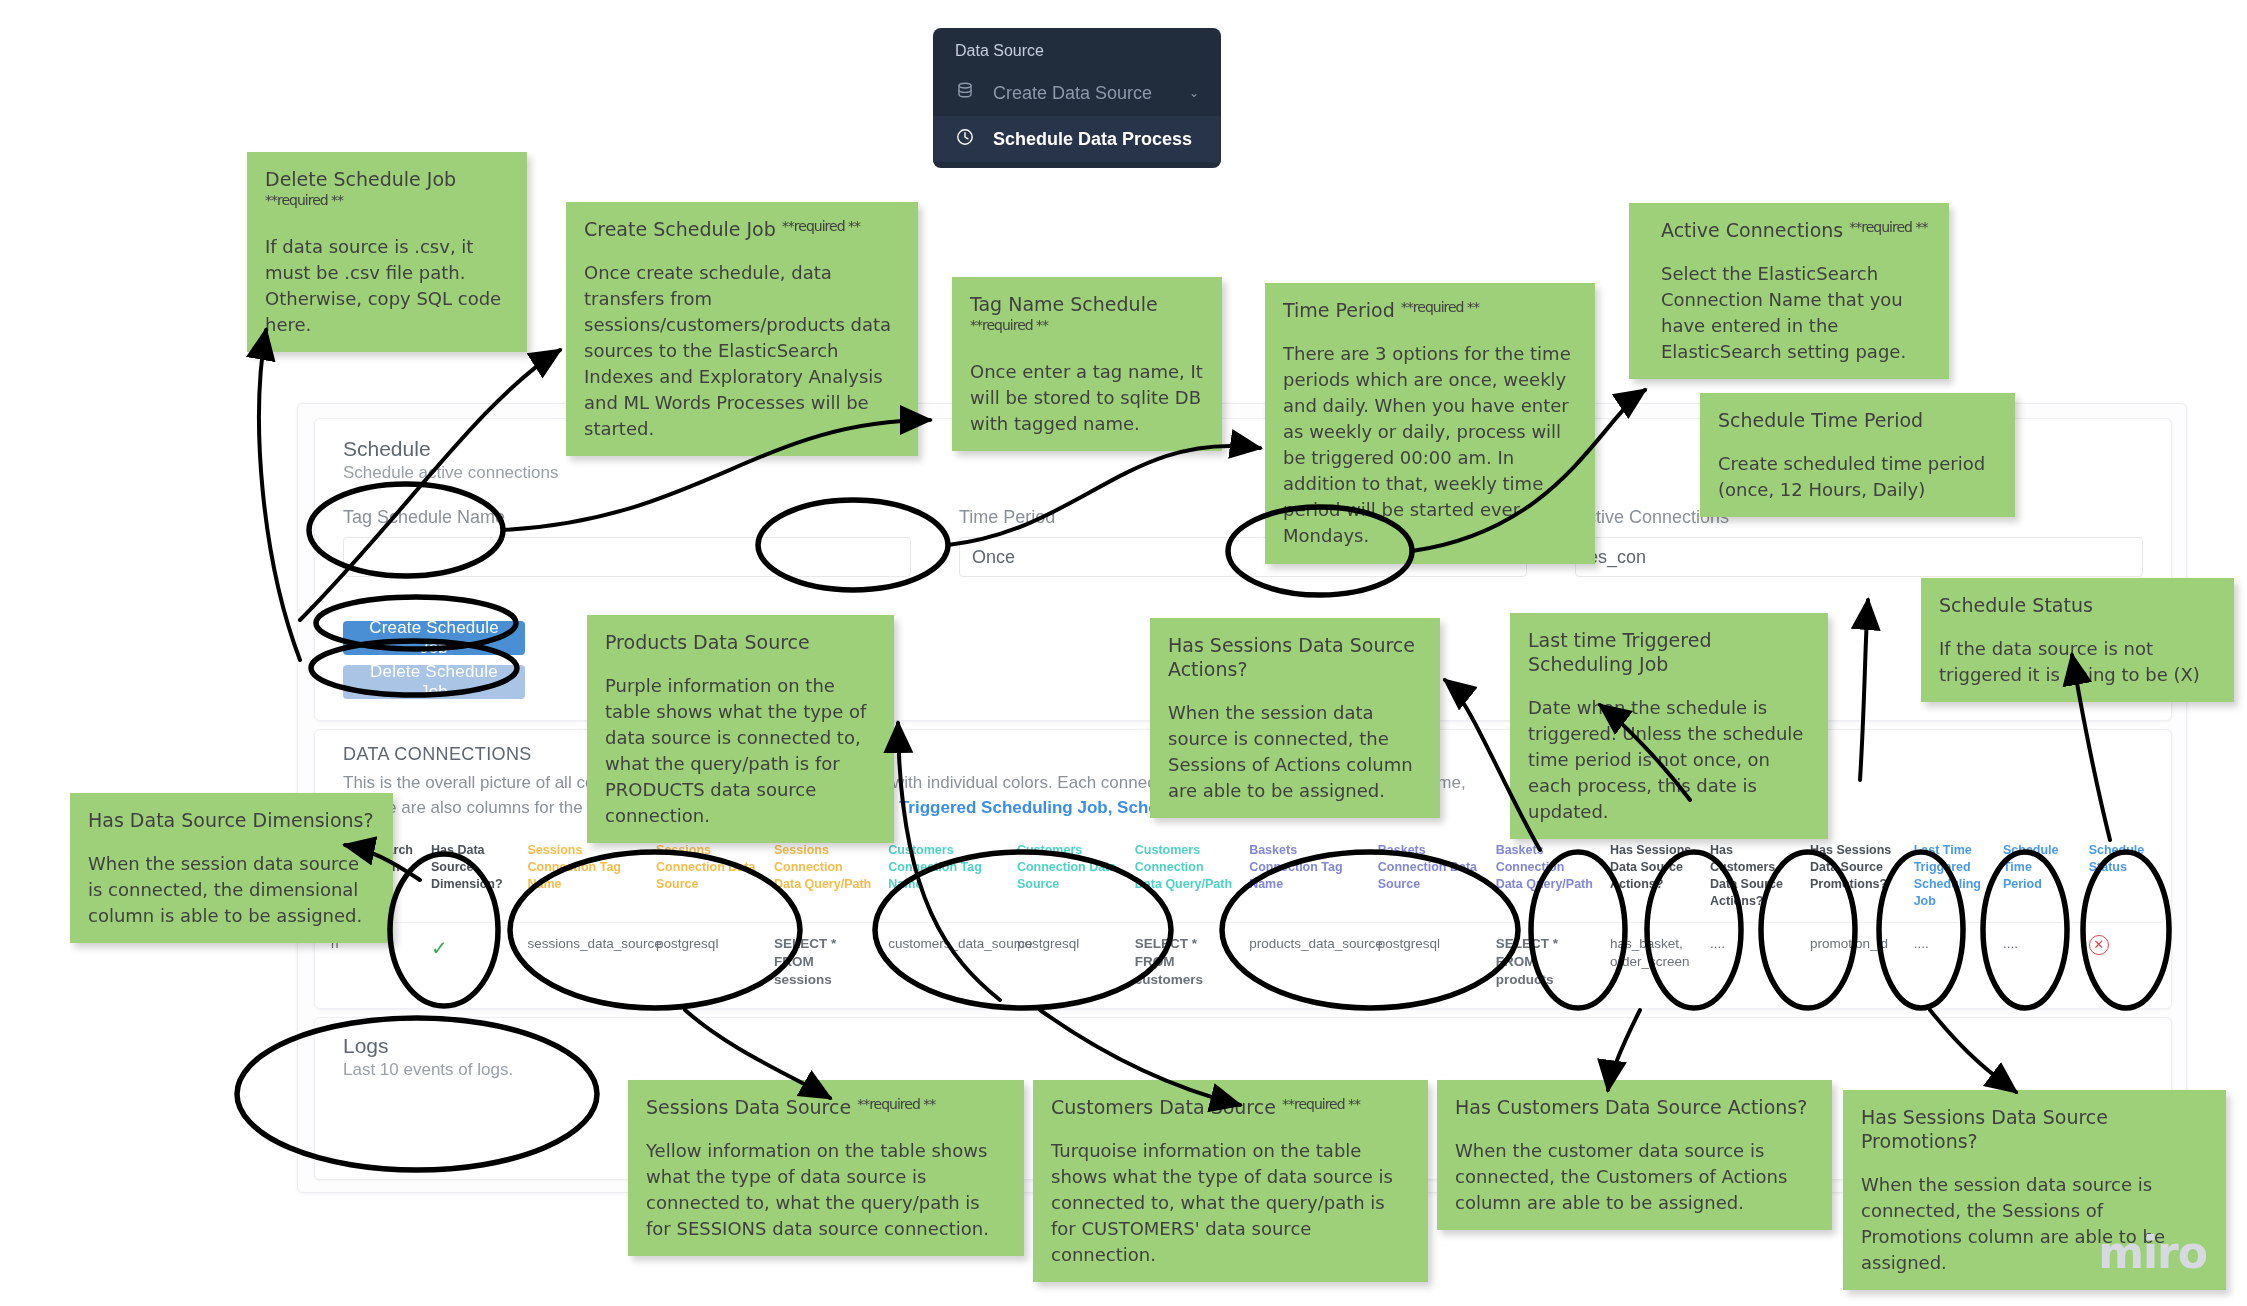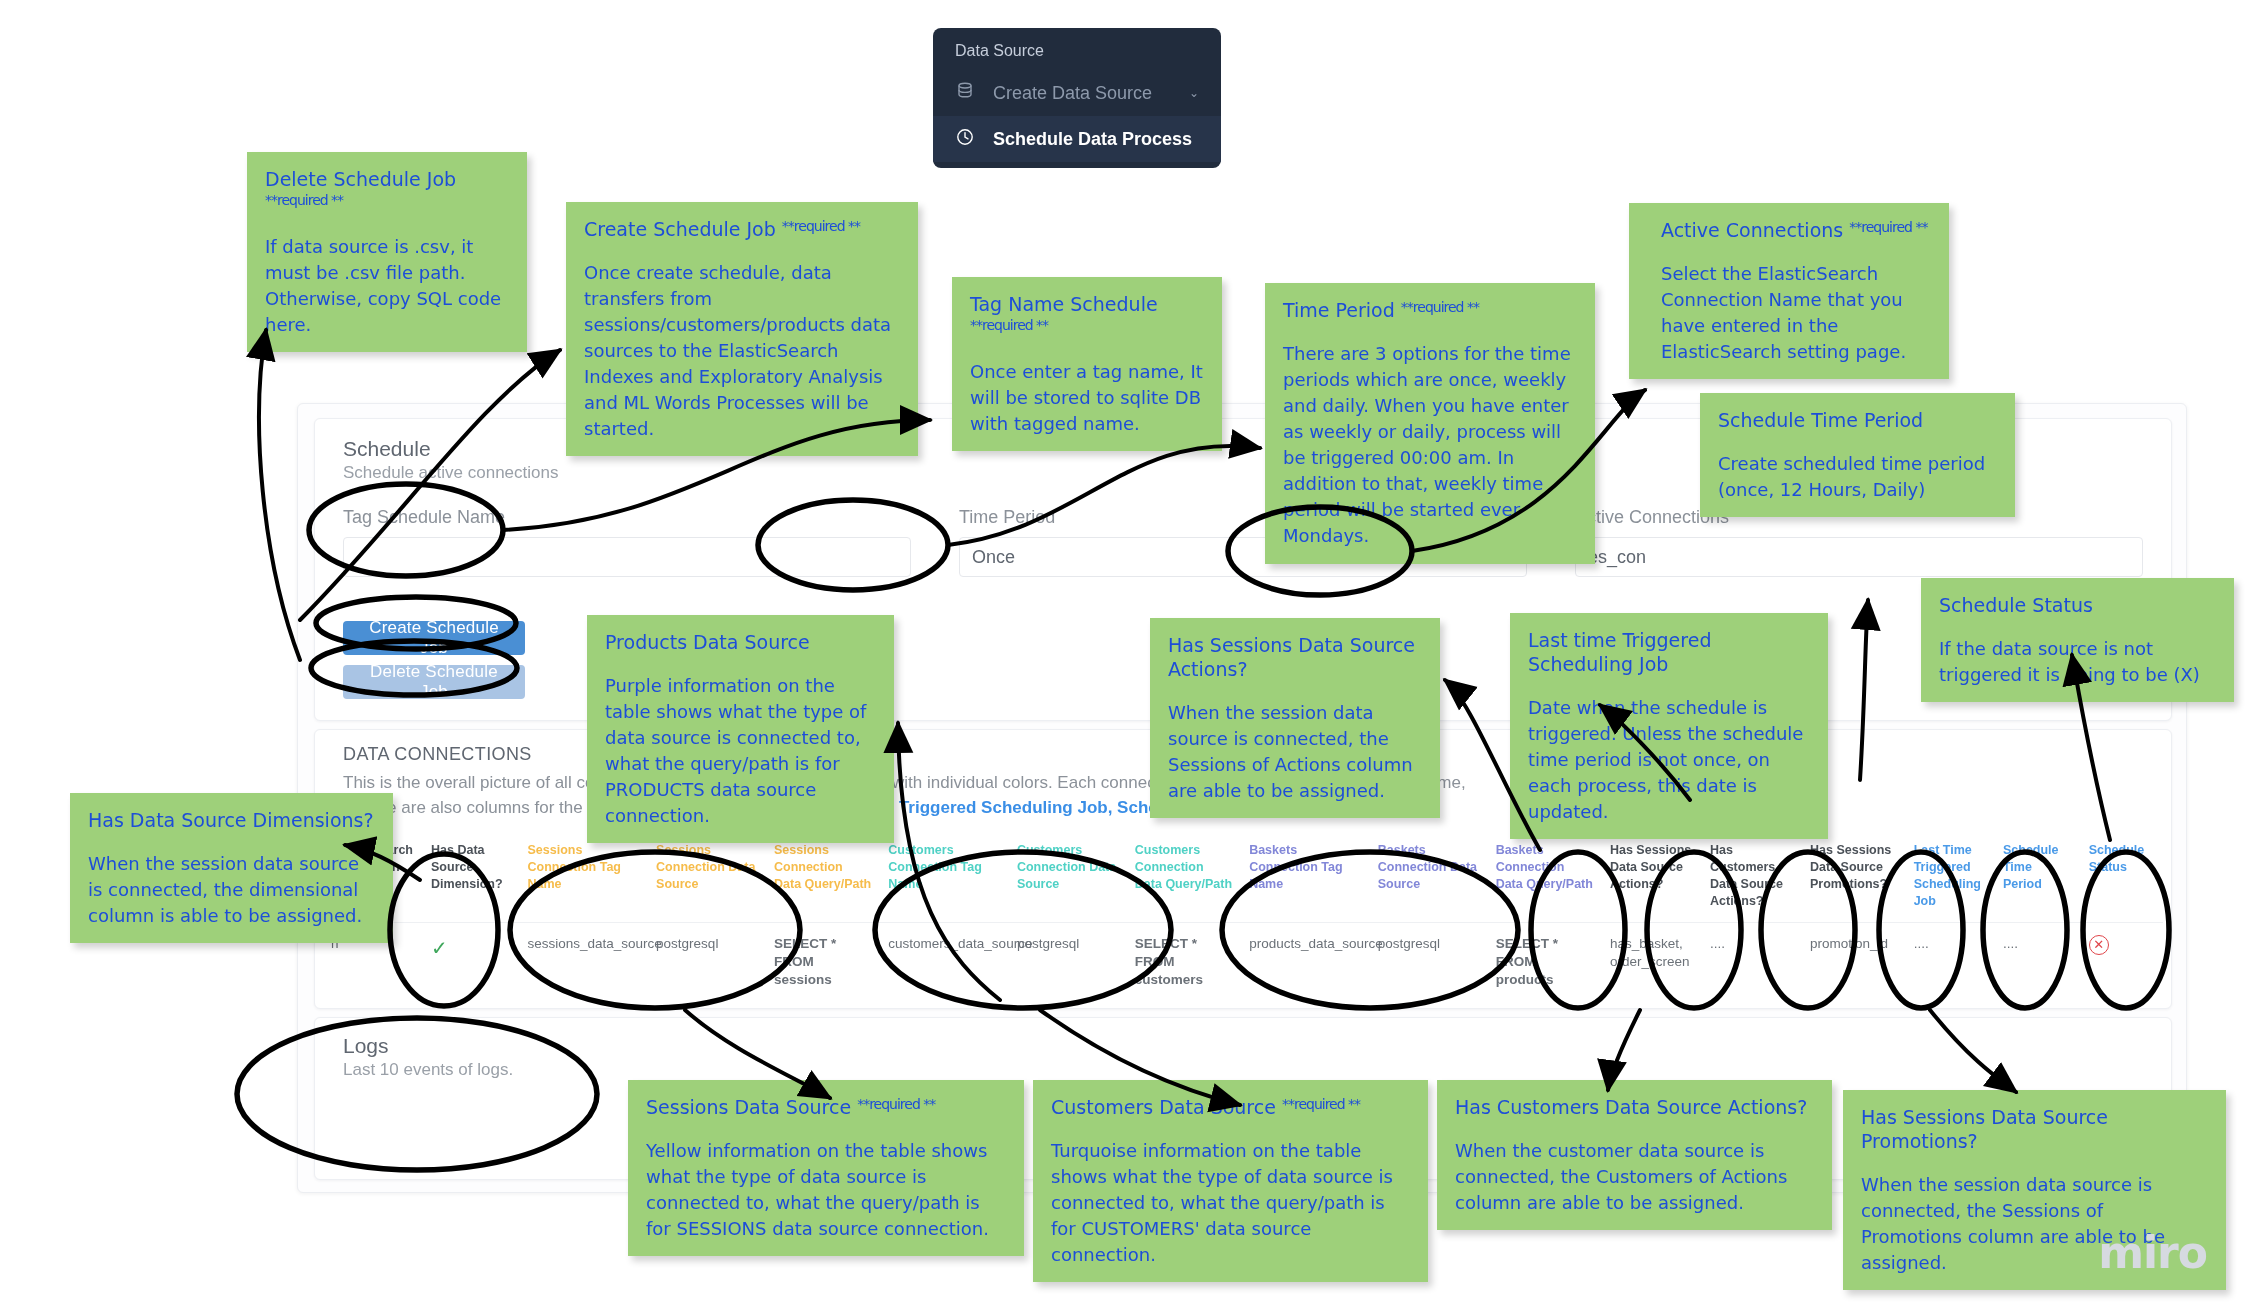--- a/index.html
+++ b/index.html
@@ -80,21 +80,21 @@
   }
   .dsm-row{
     display:flex; align-items:center; gap:18px; height:46px; padding:0 22px;
     color:#8d99ab; font-size:18px;
   }
   .dsm-row.active{ background:#27344a; color:#ffffff; font-weight:700; }
   .dsm-caret{ margin-left:auto; font-size:12px; }
 
   
   .note{
-    position:absolute; background:#9ed07a; color:#1d4ed8;
+    position:absolute; background:#9ed07a; color:#404040;
     font-family:"DejaVu Sans", sans-serif;
     box-shadow:4px 5px 7px rgba(0,0,0,.18);
     padding:16px 18px 14px 18px;
   }
   .note .nt{ font-size:19px; line-height:1.25; }
   .note .nb{ font-size:18px; line-height:1.45; margin-top:18px; }
   .note .req{ font-size:14px; vertical-align:top; letter-spacing:-1px;}
 
   
   #overlay{ position:absolute; left:0; top:0; width:2247px; height:1306px; pointer-events:none; }

